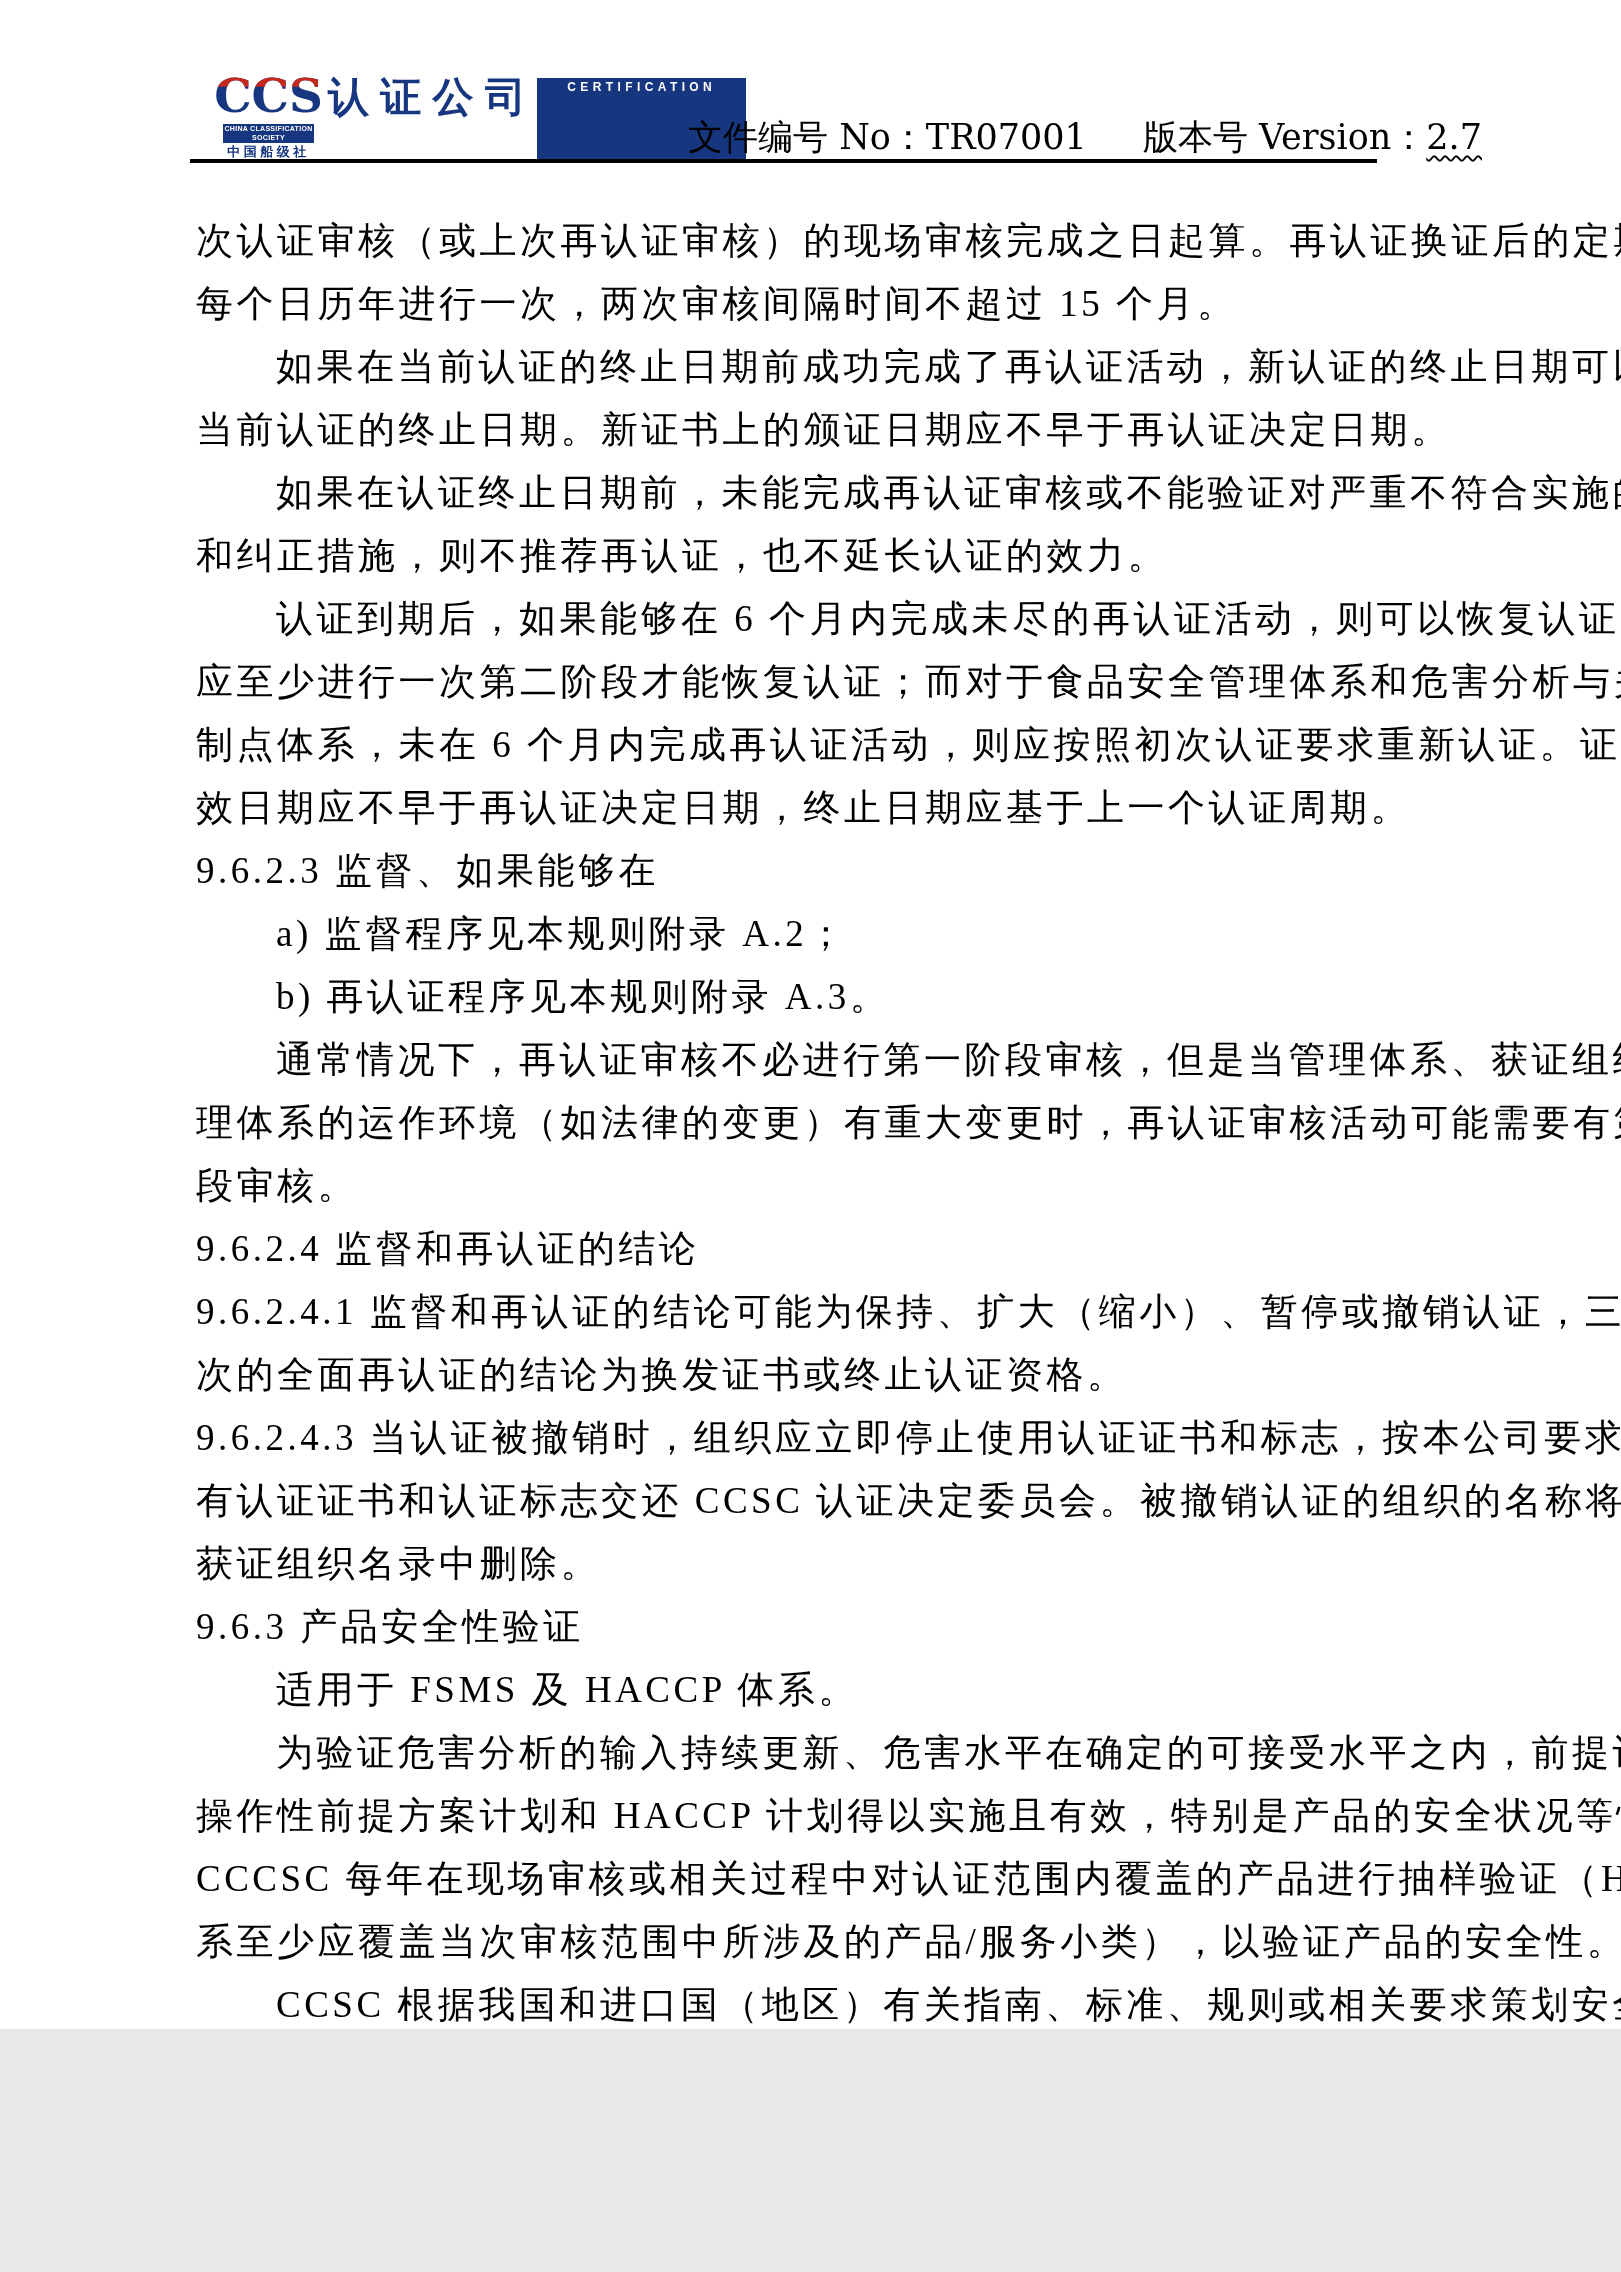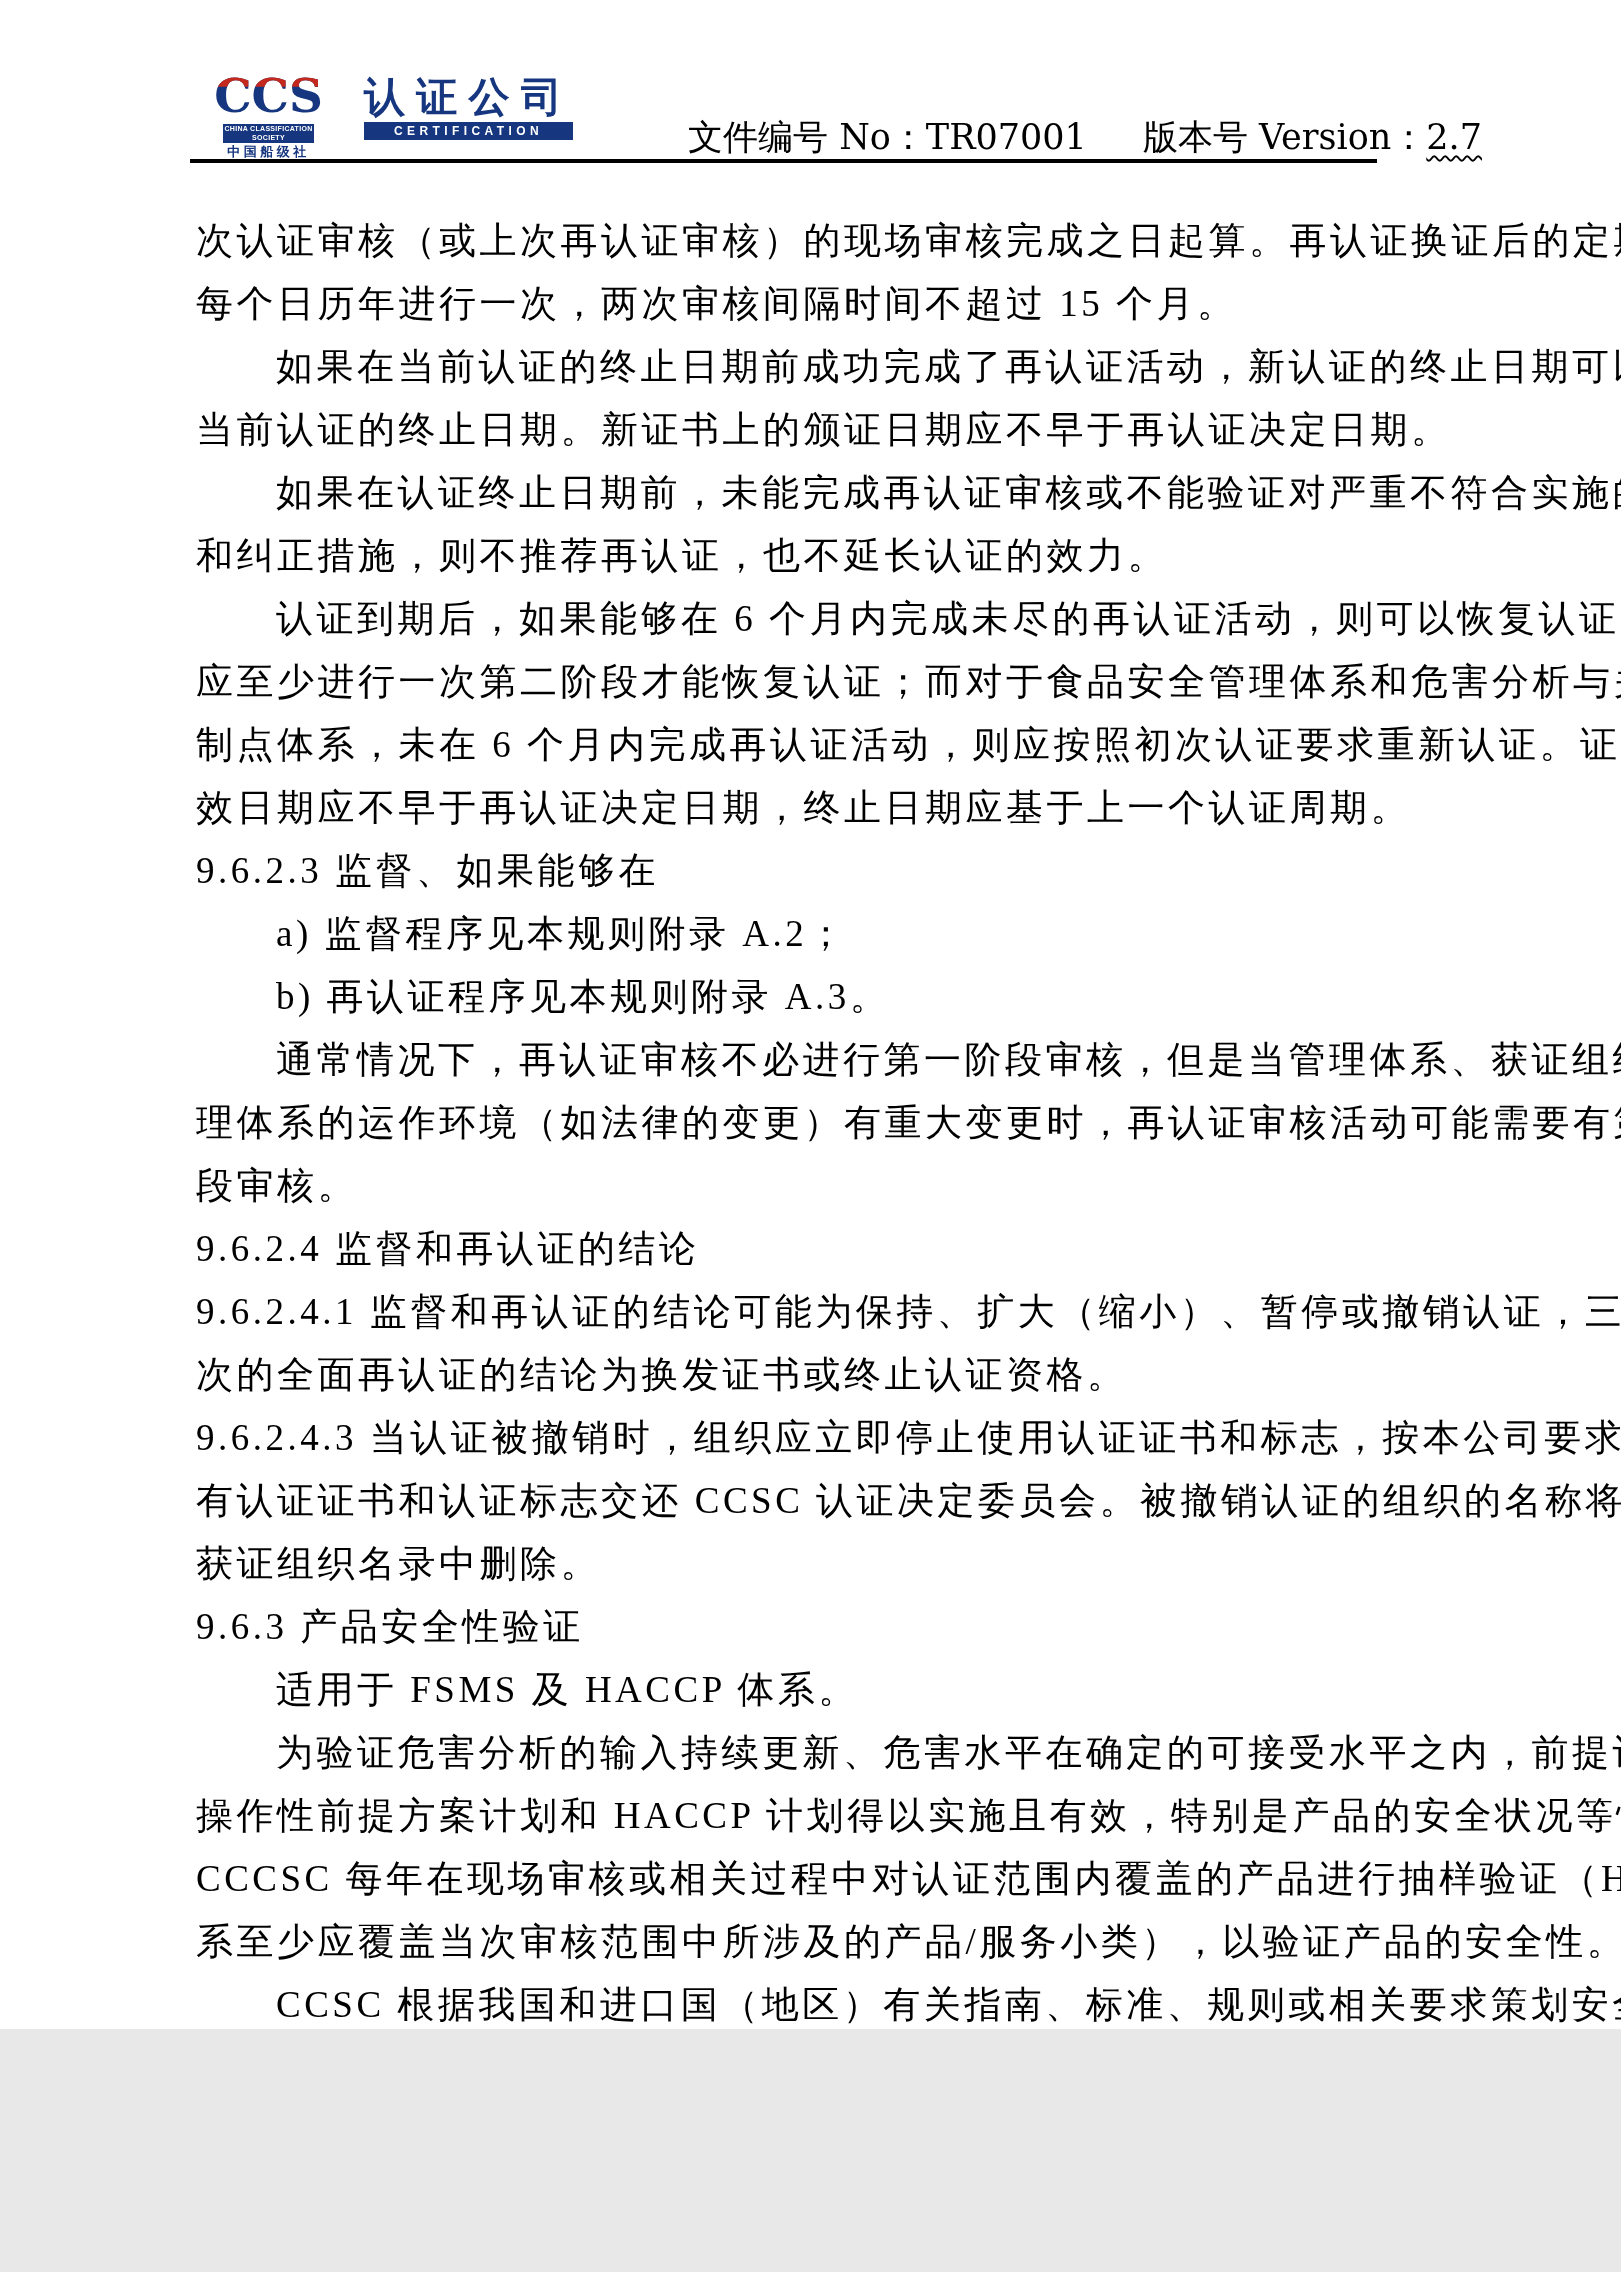--- a/index.html
+++ b/index.html
@@ -21,21 +21,21 @@
   .ccs-red  { position:absolute; left:0; top:0; color:#c5281c; clip-path:inset(0 0 72% 0); }
   .soc-bar {
     margin-top:3.5px; width:91px; background:#16367f; color:#fff;
     font-family:"Liberation Sans","DejaVu Sans",sans-serif; font-weight:bold;
     font-size:7px; line-height:9.6px; text-align:center; letter-spacing:0.3px;
   }
   .soc-cn {
     margin-top:1px; color:#16367f; font-weight:bold; font-size:13px; line-height:16.6px;
     letter-spacing:3.5px; font-family:"DejaVu Sans","Liberation Sans",sans-serif; white-space:nowrap;
   }
-  .logo-right { display:flex; flex-direction:column;margin-left:36px; }
+  .logo-right { display:flex; flex-direction:row; }
   .cert-cn {
     color:#16367f; font-weight:bold; font-size:41px; line-height:44px;
     letter-spacing:11.3px; font-family:"DejaVu Sans","Liberation Sans",sans-serif; white-space:nowrap;
   }
   .cert-bar {
     margin-top:2.6px; width:209px; background:#16367f; color:#fff;
     font-family:"Liberation Sans","DejaVu Sans",sans-serif; font-weight:bold;
     font-size:12px; line-height:18.3px; text-align:center; letter-spacing:4.4px;
   }
 

